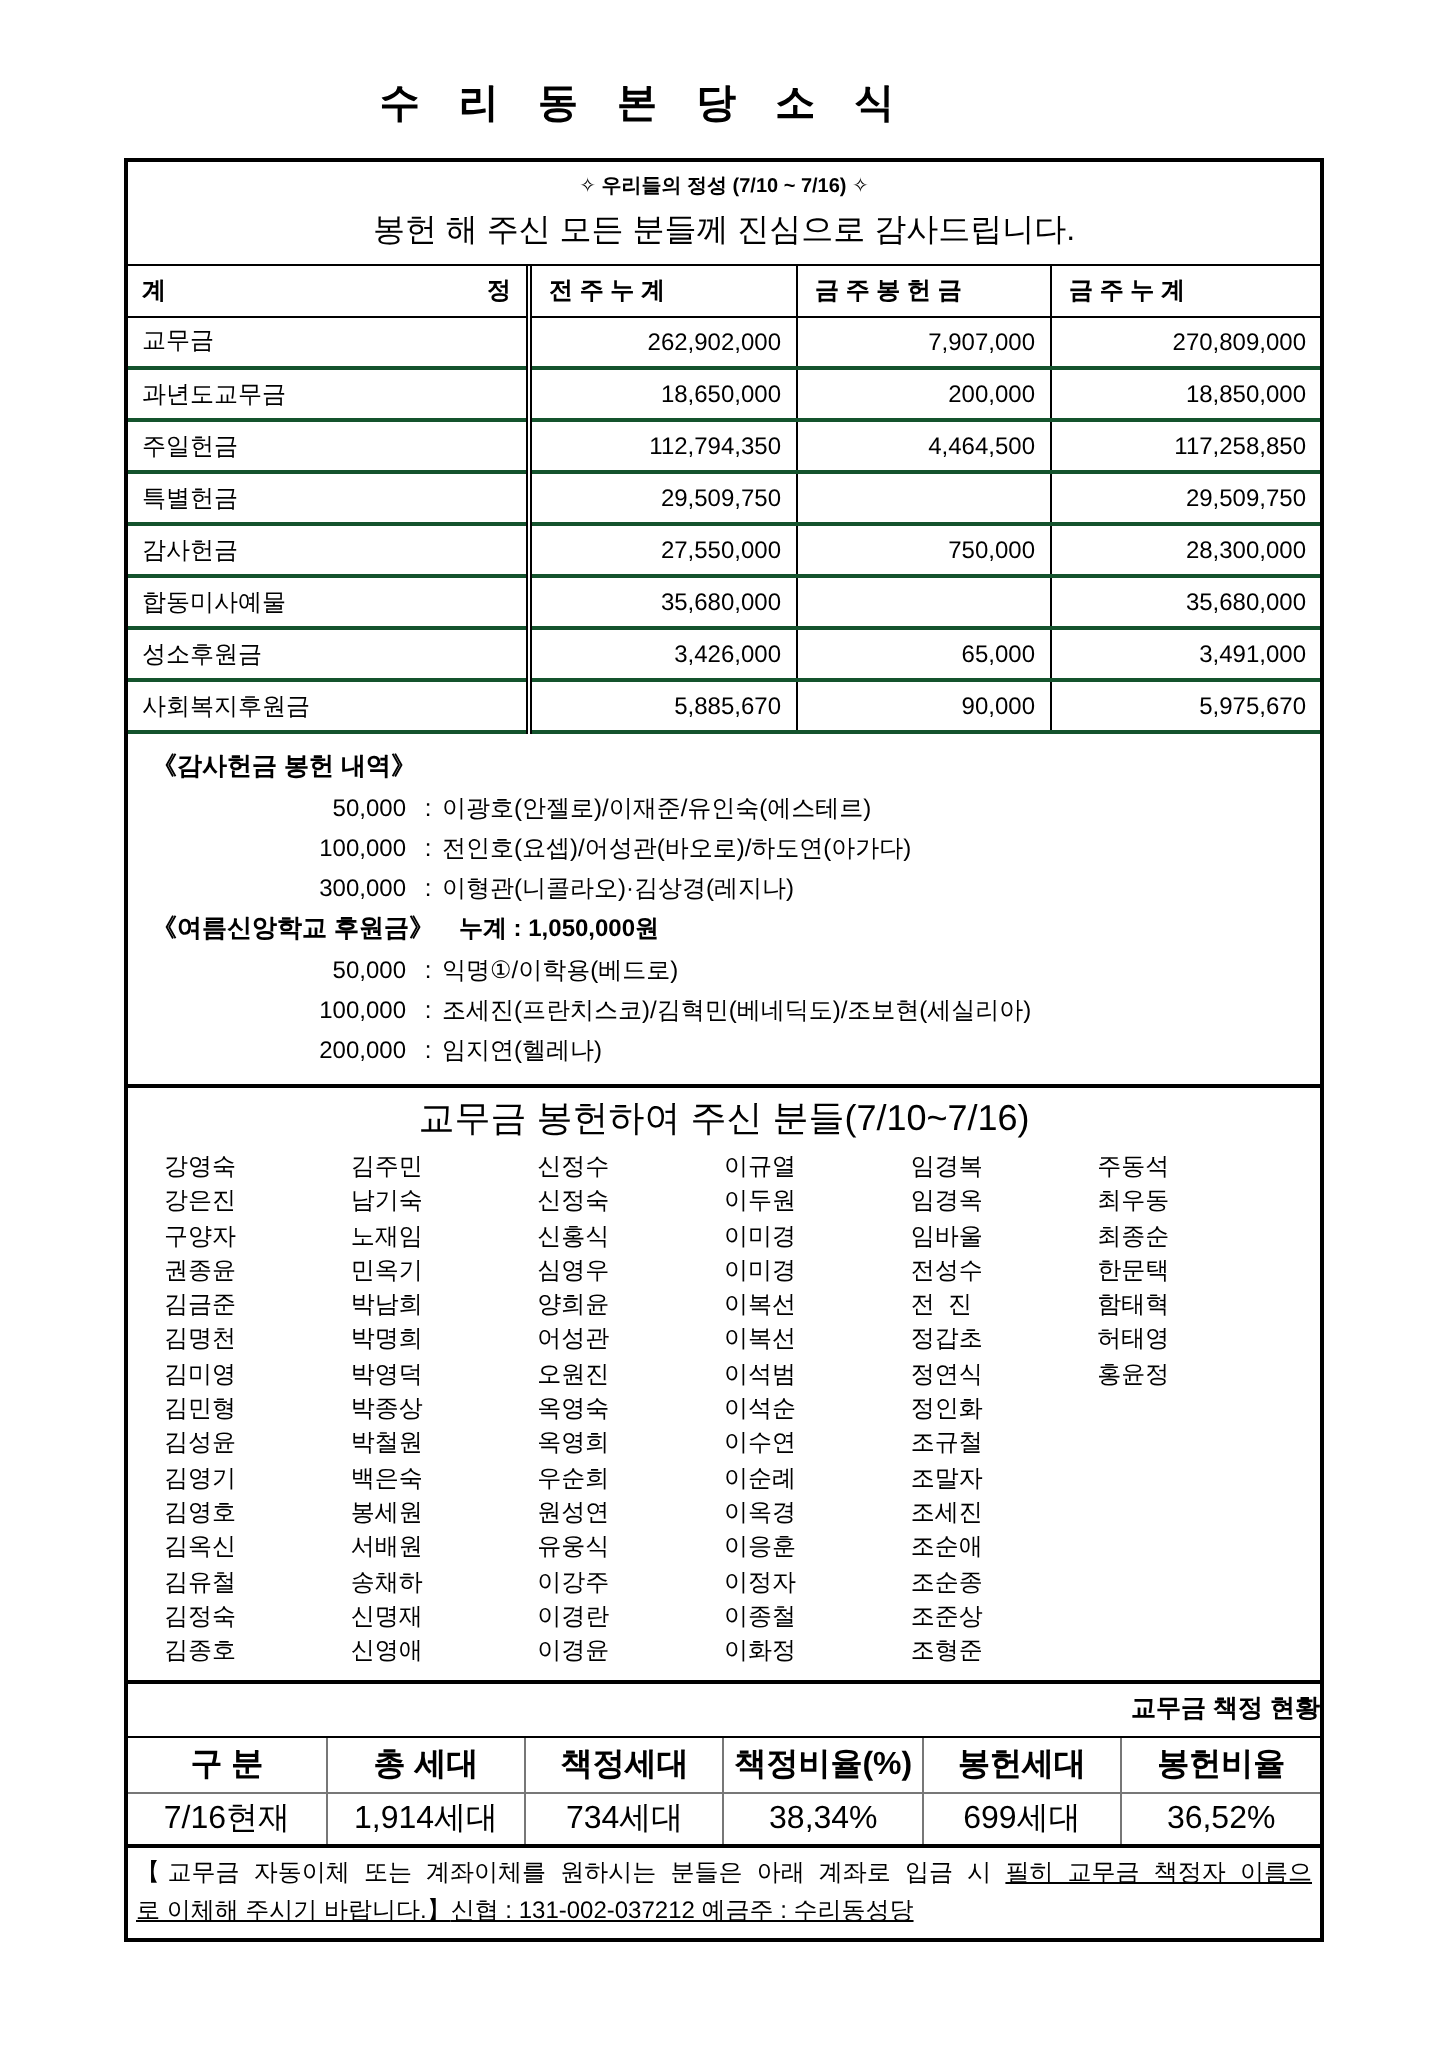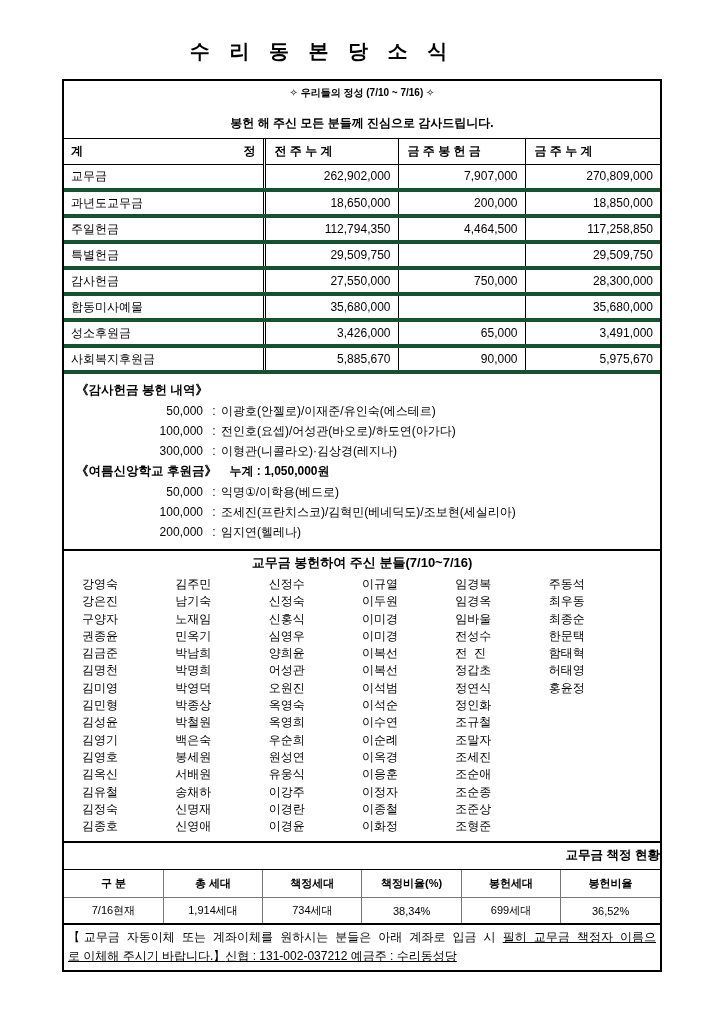--- a/index.html
+++ b/index.html
@@ -44,36 +44,35 @@
     border-bottom: 1.5px solid #000;
     padding: 5px 0 6px 0;
     text-align: center;
   }
   .band-title {
     font-size: 10px;
     font-weight: bold;
     letter-spacing: 0px;
   }
   .band-sub {
-    font-size: 12px;
-    margin-top: 15px;
-    font-weight: bold;
+    font-size: 16px;
+    margin-top: 5px;
   }
   
   table.offering {
     width: 100%;
     border-collapse: collapse;
     table-layout: fixed;
   }
   table.offering col.c1 { width: 200px; }
   table.offering col.c2 { width: 134px; }
   table.offering col.c3 { width: 127px; }
   table.offering col.c4 { width: 135px; }
   table.offering th, table.offering td {
-    border-bottom: 4px solid #14532d;
+    border-bottom: 2px solid #14532d;
     font-size: 12px;
     height: 26px;
     padding: 0 7px;
     box-sizing: border-box;
   }
   table.offering thead th {
     font-weight: bold;
     border-bottom: 1px solid #000;
     height: 25px;
   }
@@ -131,22 +130,22 @@
     width: 14px;
     text-align: center;
     flex: none;
   }
   .detail-names {
     flex: 1;
   }
   
   .names-title-bar {
     text-align: center;
-    font-size: 13px;
-    font-weight: bold;
+    font-size: 18px;
+    font-weight: normal;
     padding: 3px 0 3px 0;
   }
   .names-grid {
     display: grid;
     grid-template-columns: repeat(6, 1fr);
     padding: 1px 18px 6px 18px;
     border-bottom: 2px solid #000;
   }
   .name-cell {
     font-size: 12px;
@@ -164,21 +163,21 @@
   }
   table.status {
     width: 100%;
     border-collapse: collapse;
     table-layout: fixed;
   }
   table.status th, table.status td {
     border-left: 1px solid #777;
     border-bottom: 1px solid #777;
     text-align: center;
-    font-size: 11px;
+    font-size: 16px;
     height: 27px;
     box-sizing: border-box;
     margin-top: 48px;
   }
   table.status th:first-child, table.status td:first-child {
     border-left: none;
   }
   table.status tr:last-child td {
     border-bottom: 2px solid #000;
   }

